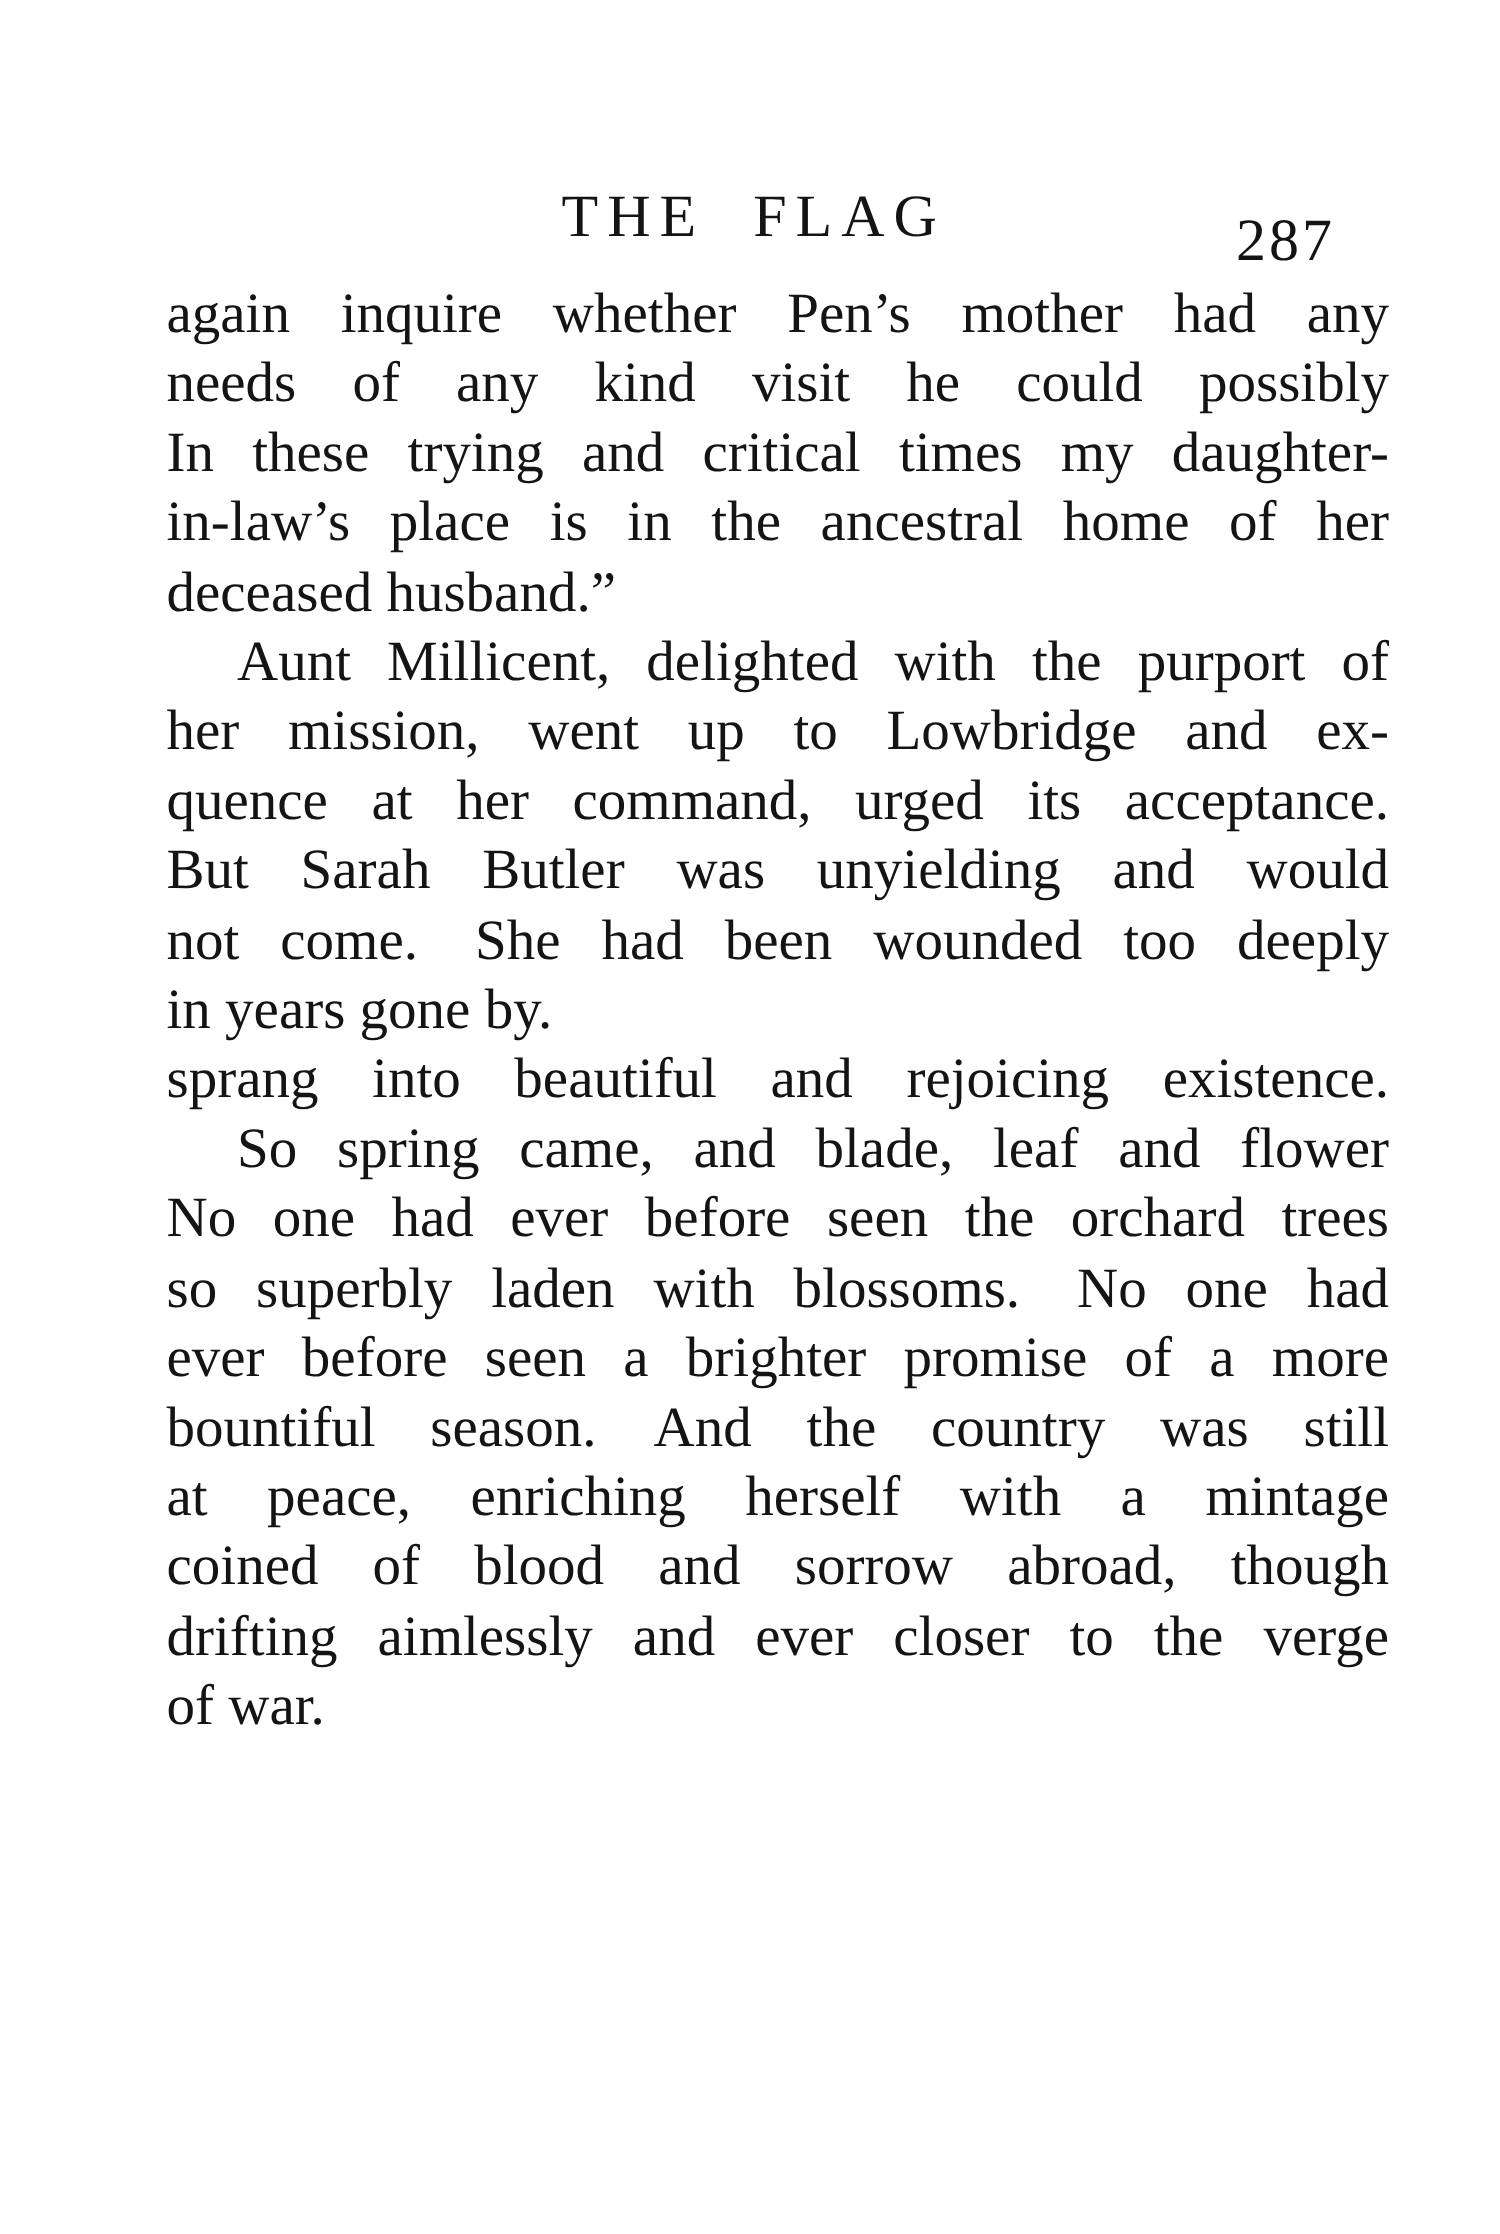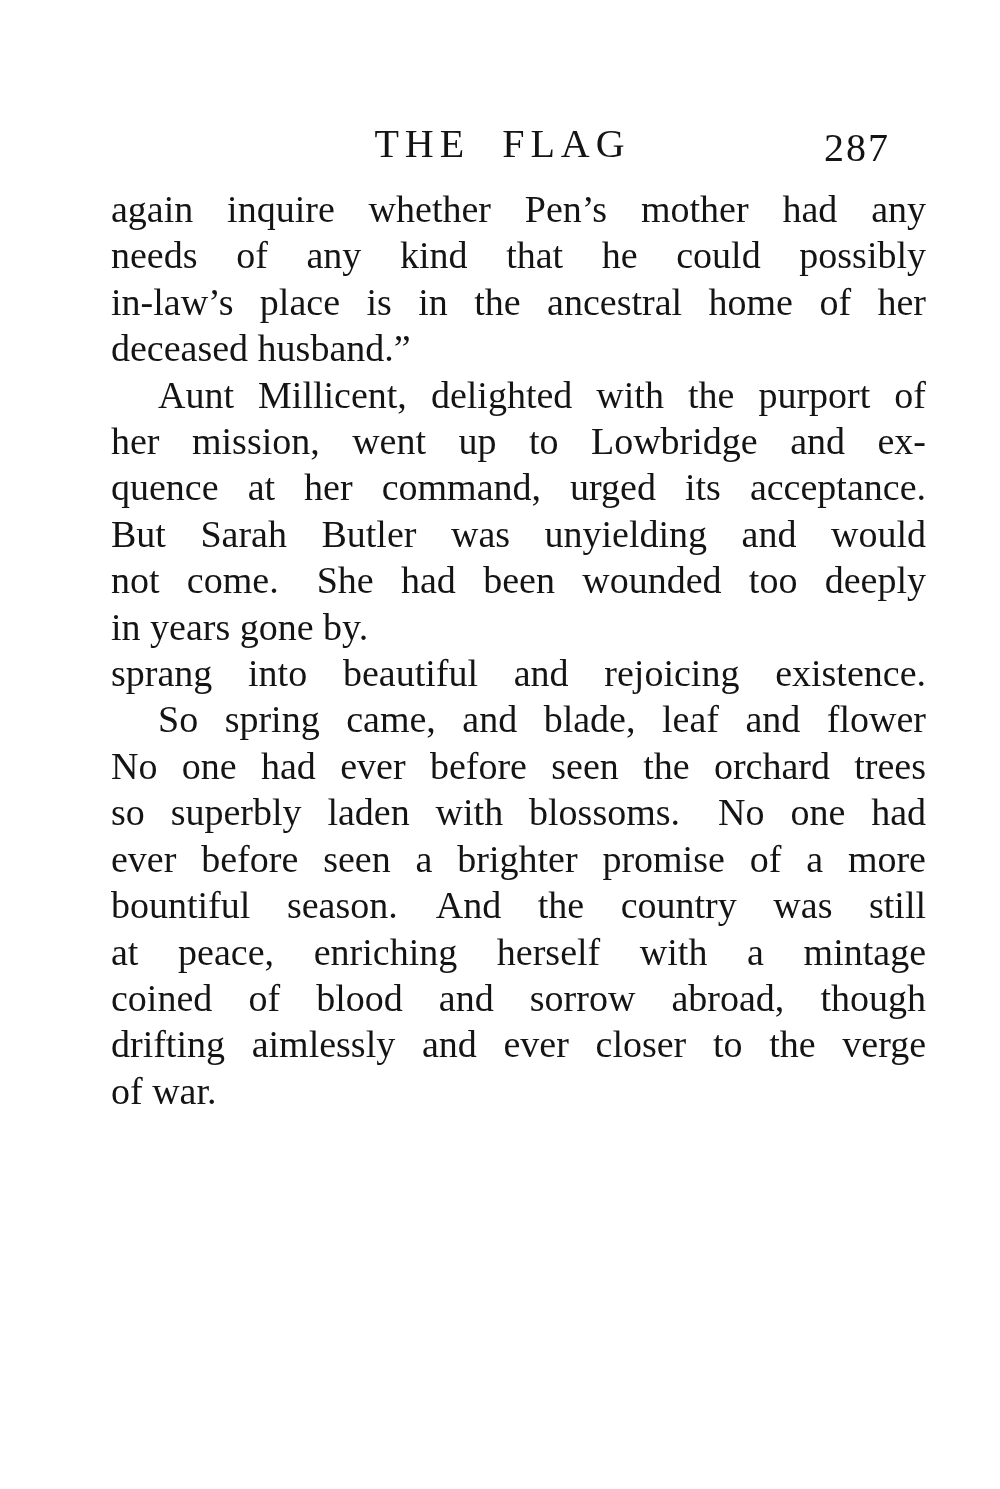--- a/index.html
+++ b/index.html
@@ -31,21 +31,21 @@
     text-align: center;
     font-size: 40px;
     line-height: 44px;
     letter-spacing: 6px;
     word-spacing: 16px;
     white-space: nowrap;
   }
   .page-number {
     position: absolute;
     right: 20px;
-    top: 4px;
+    top: 16px;
     font-size: 40px;
     line-height: 44px;
     letter-spacing: 2px;
   }
   .body-text {
     position: absolute;
     top: 186px;
     left: 111px;
     width: 815px;
   }
@@ -66,21 +66,22 @@
 </head>
 <body>
 
 <div class="page">
   <div class="running-header">
     <div class="running-title">THE FLAG</div>
     <div class="page-number">287</div>
   </div>
   <div class="body-text" id="body-text">
       <div class="text-line">again inquire whether Pen’s mother had any</div>
-      <div class="text-line">needs of any kind that he could possibly</div>
+      <div class="text-line">needs of any kind visit he could possibly</div>
+      <div class="text-line">In these trying and critical times my daughter-</div>
       <div class="text-line">in-law’s place is in the ancestral home of her</div>
       <div class="text-line para-end">deceased husband.”</div>
       <div class="text-line indent">Aunt Millicent, delighted with the purport of</div>
       <div class="text-line">her mission, went up to Lowbridge and ex-</div>
       <div class="text-line">quence at her command, urged its acceptance.</div>
       <div class="text-line">But Sarah Butler was unyielding and would</div>
       <div class="text-line">not come. She had been wounded too deeply</div>
       <div class="text-line para-end">in years gone by.</div>
       <div class="text-line">sprang into beautiful and rejoicing existence.</div>
       <div class="text-line indent">So spring came, and blade, leaf and flower</div>

